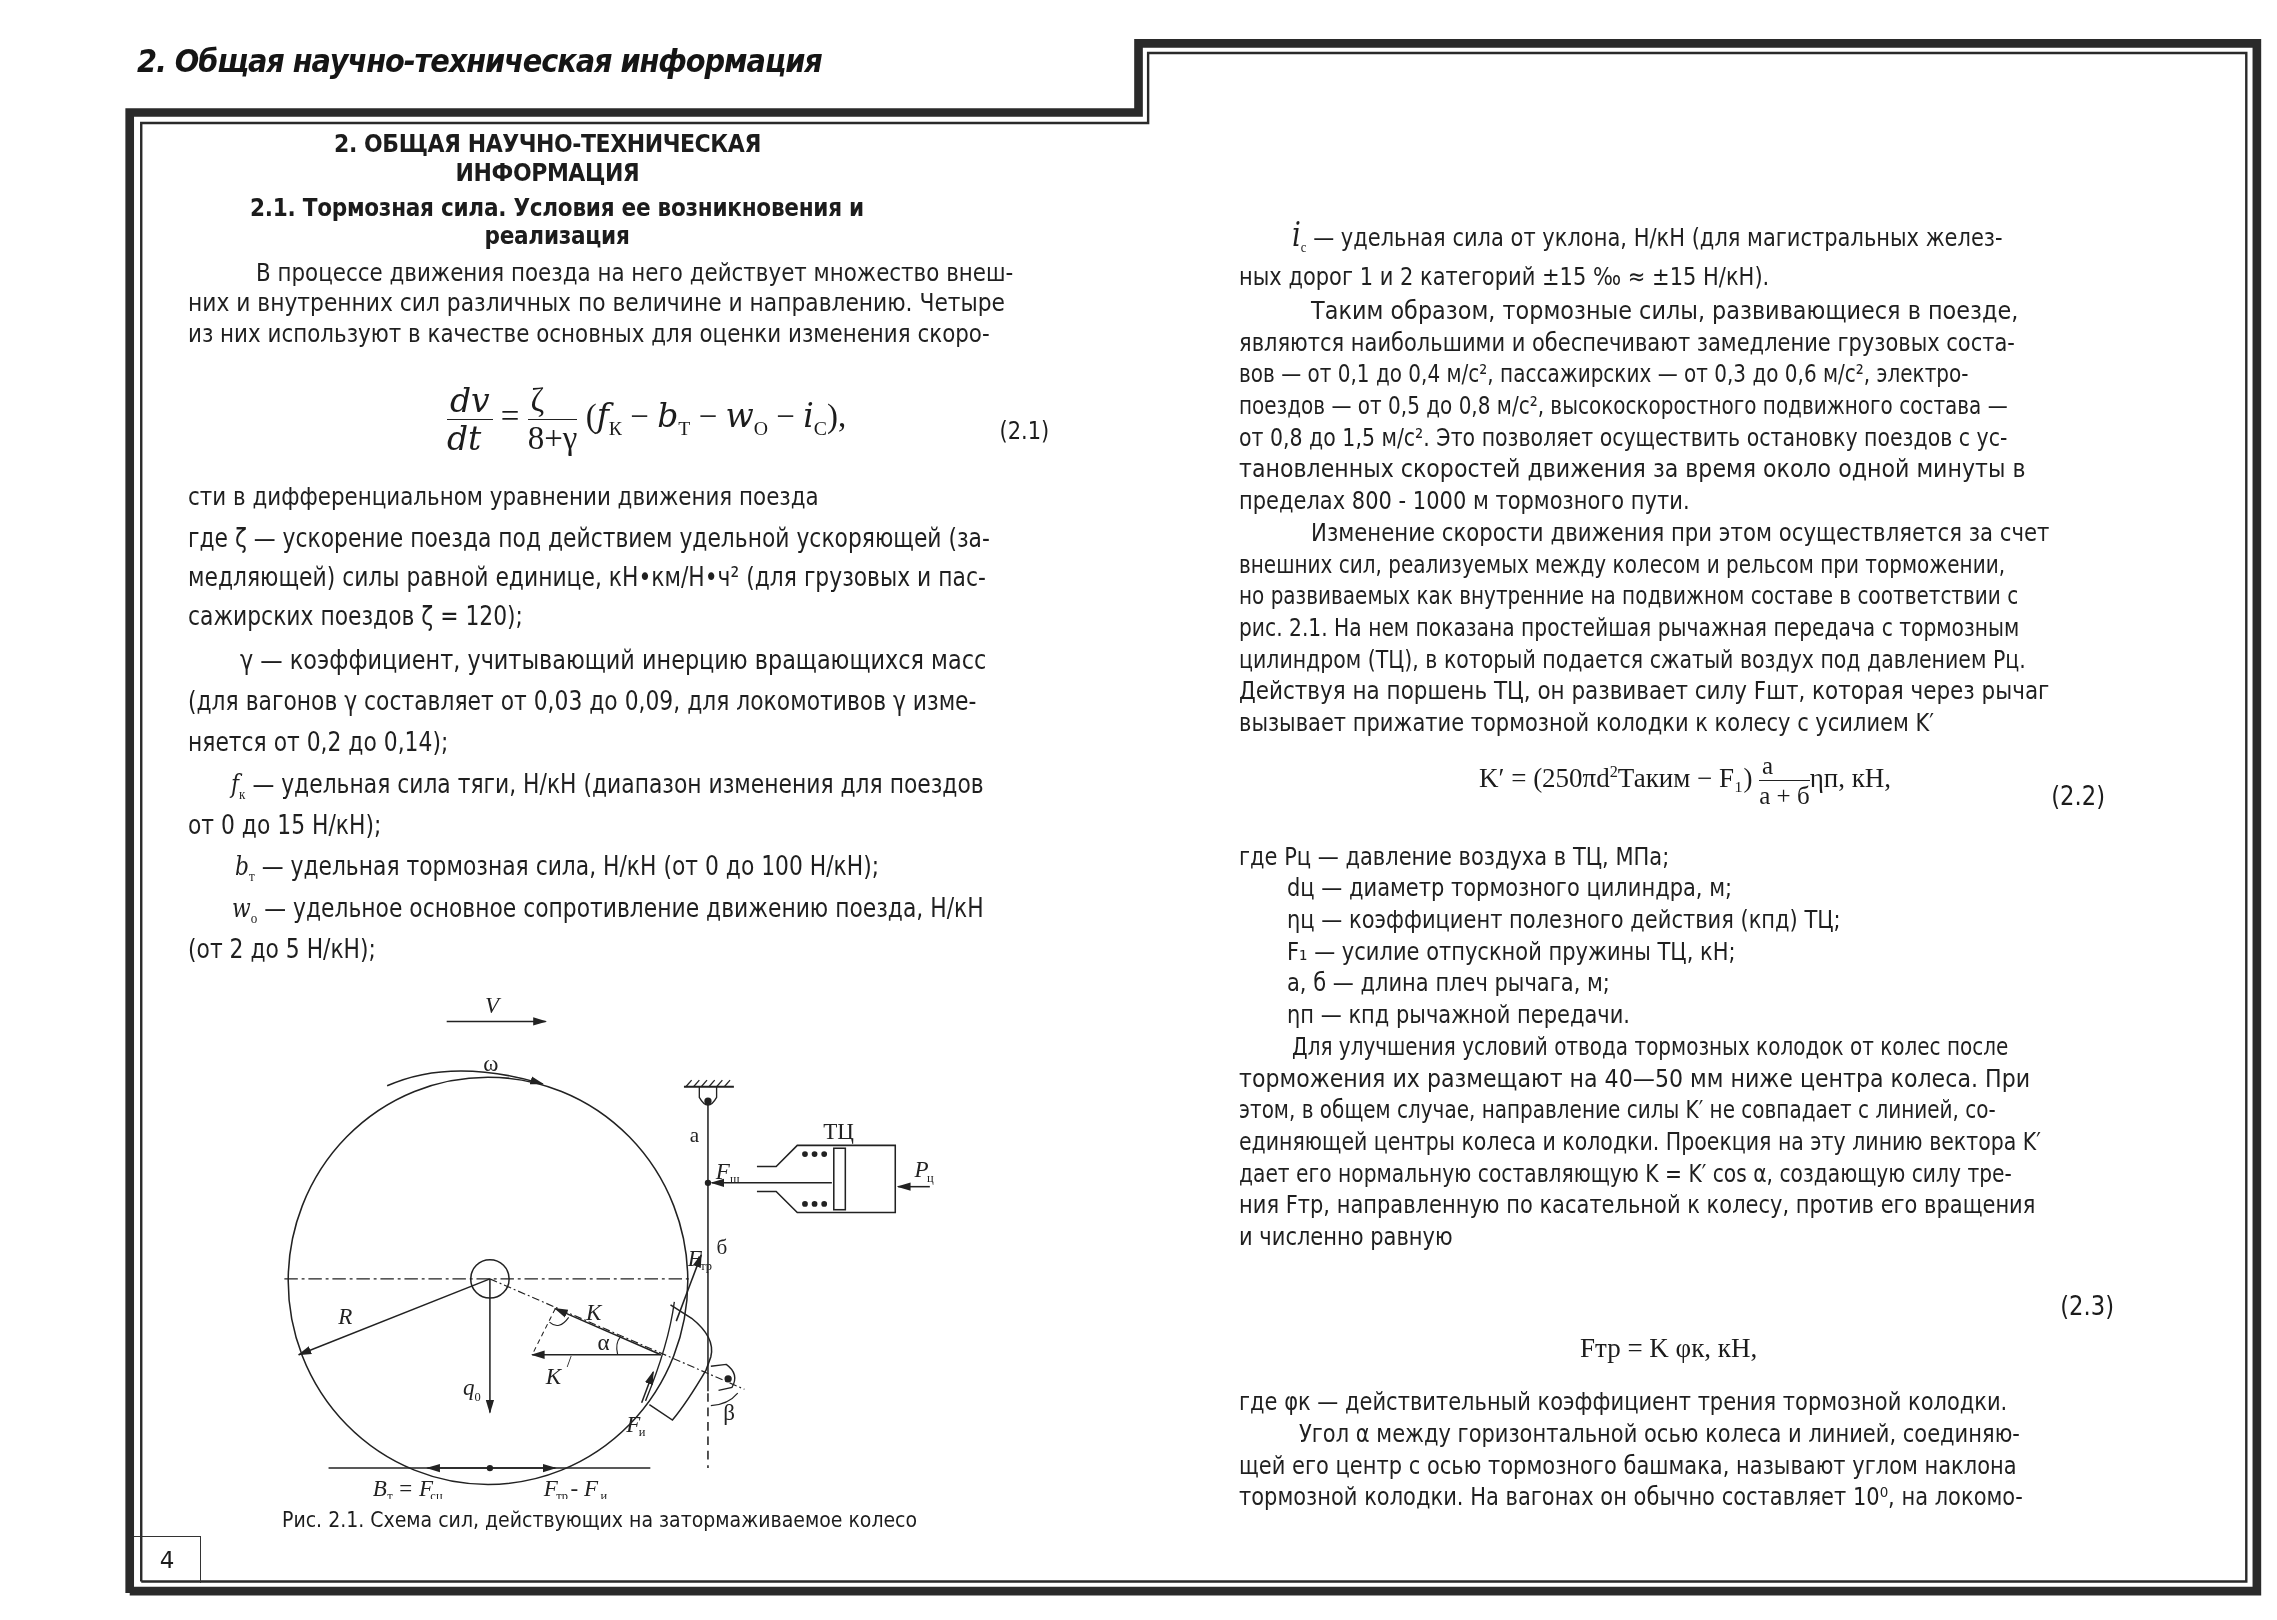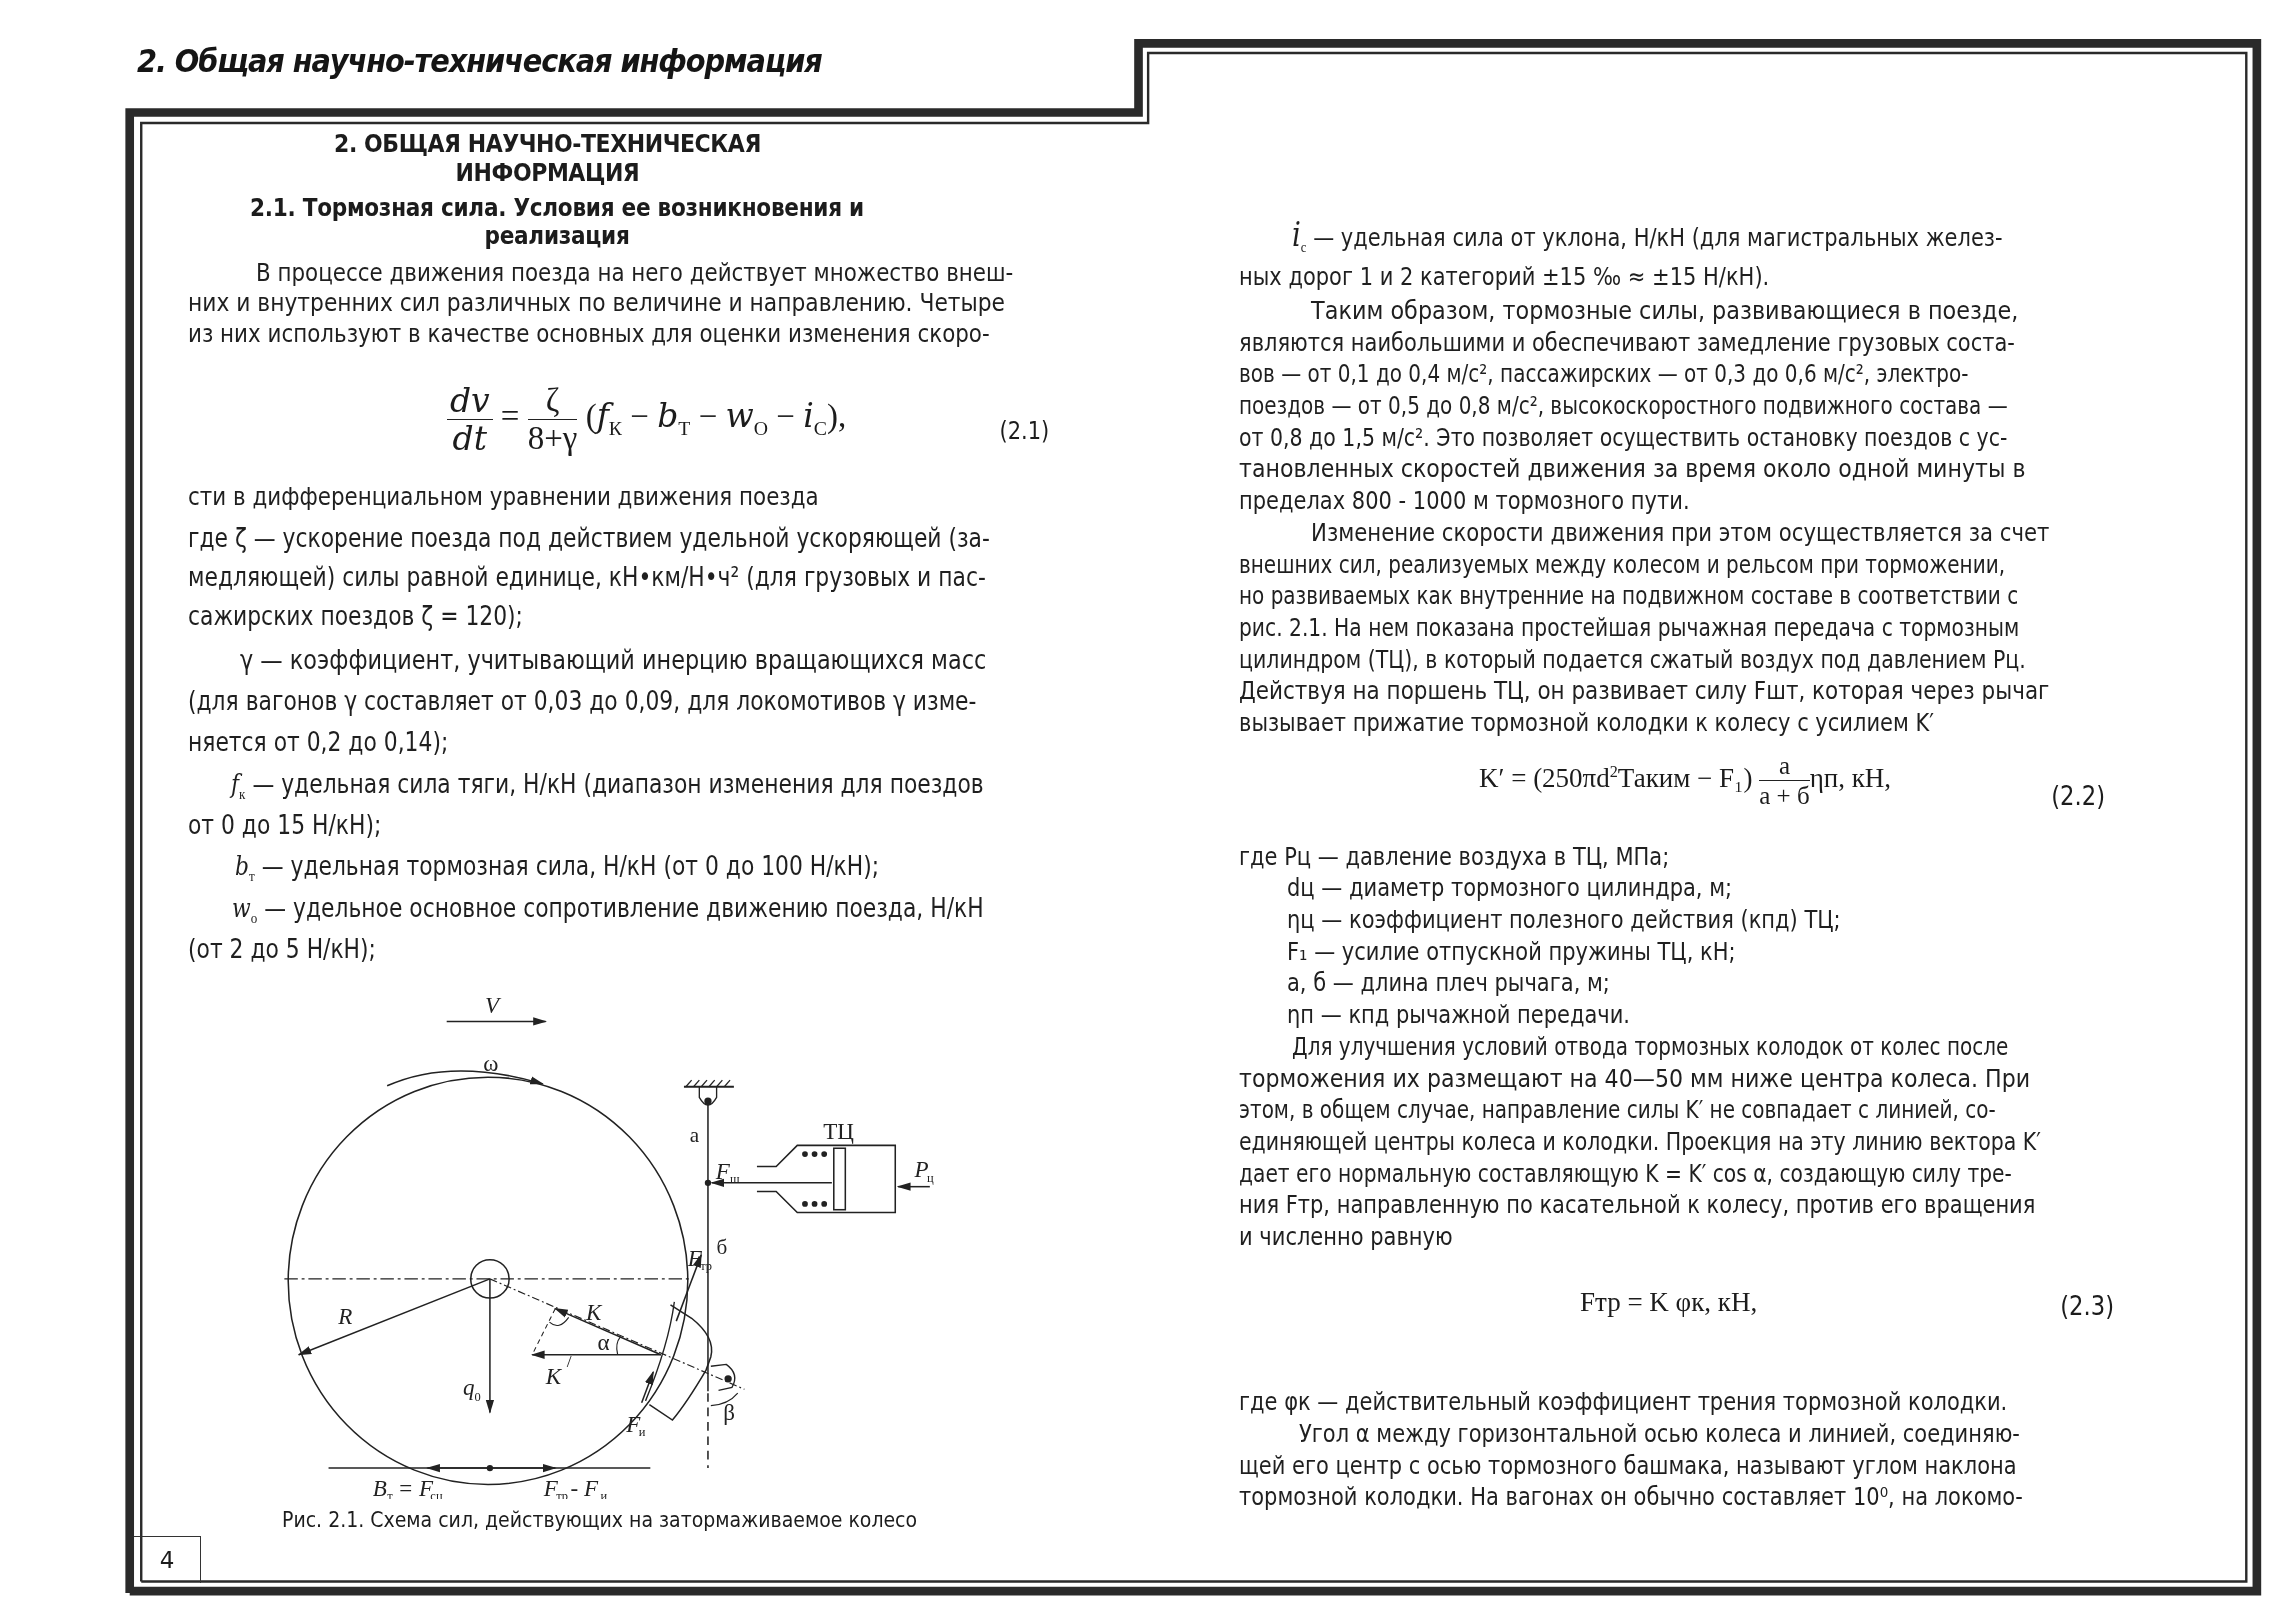--- a/index.html
+++ b/index.html
@@ -8,21 +8,21 @@
   .frame{position:absolute;left:0;top:0;}
   .running-head{position:absolute;left:137px;top:42px;font-family:"DejaVu Sans",sans-serif;font-style:italic;font-weight:bold;font-size:32px;letter-spacing:-1.2px;transform:scaleX(0.9);transform-origin:left top;color:#151515;}
   .chapter{position:absolute;left:183px;width:538px;top:129px;text-align:center;font-family:"DejaVu Sans",sans-serif;font-weight:bold;font-size:25px;letter-spacing:-0.5px;transform:scaleX(0.88);transform-origin:center top;left:183px;width:730px;margin-left:0px;}
   .section{position:absolute;left:144px;width:865px;top:192px;text-align:center;font-family:"DejaVu Sans",sans-serif;font-weight:bold;font-size:24px;letter-spacing:-0.3px;transform:scaleX(0.9);transform-origin:center top;}
   .txt{position:absolute;font-size:25.5px;line-height:32px;white-space:nowrap;font-family:"DejaVu Sans",sans-serif;transform:scaleX(0.84);transform-origin:left top;color:#1f1f1f;}
   .txtR{position:absolute;font-size:25px;line-height:32px;white-space:nowrap;font-family:"DejaVu Sans",sans-serif;transform:scaleX(0.84);transform-origin:left top;color:#1f1f1f;}
   .math{font-family:"DejaVu Serif",serif;font-style:italic;}
   .mathR{font-family:"Liberation Serif",serif;}
   .eqnum{position:absolute;font-family:"DejaVu Sans",sans-serif;font-size:25px;transform:scaleX(0.84);transform-origin:right top;}
   .formula{position:absolute;font-family:"Liberation Serif",serif;font-size:33px;white-space:nowrap;}
-  .frac{display:inline-block;vertical-align:middle;text-align:center;}
+  .frac{display:inline-block;vertical-align:middle;}
   .frac .num{display:block;border-bottom:1.4px solid #222;padding:0 2.9px;line-height:37px;}
   .frac .den{display:block;line-height:37px;}
   sub{font-size:0.6em;}
   sup{font-size:0.6em;}
   .caption{position:absolute;left:282px;top:1507px;font-family:"DejaVu Sans",sans-serif;font-size:22px;white-space:nowrap;transform:scaleX(0.86);transform-origin:left top;}
   .pagenum{position:absolute;left:134px;top:1536px;width:67px;height:47px;border:1.9px solid #333;border-left:none;border-bottom:none;box-sizing:border-box;display:flex;align-items:center;justify-content:center;font-family:"DejaVu Sans",sans-serif;font-size:23px;}
   svg text{font-family:"Liberation Serif",serif;}
 </style>
 </head>
 <body>
@@ -244,21 +244,21 @@
   <div class="txtR" style="left:1287px;top:999px;">ηп — кпд рычажной передачи.</div>
 
   <div class="txtR" style="left:1292px;top:1031px;transform:scaleX(0.80);">Для улучшения условий отвода тормозных колодок от колес после</div>
   <div class="txtR" style="left:1239px;top:1063px;transform:scaleX(0.885);">торможения их размещают на 40—50 мм ниже центра колеса. При</div>
   <div class="txtR" style="left:1239px;top:1094px;transform:scaleX(0.80);">этом, в общем случае, направление силы K′ не совпадает с линией, со-</div>
   <div class="txtR" style="left:1239px;top:1126px;transform:scaleX(0.82);">единяющей центры колеса и колодки. Проекция на эту линию вектора K′</div>
   <div class="txtR" style="left:1239px;top:1158px;transform:scaleX(0.81);">дает его нормальную составляющую K = K′ cos α, создающую силу тре-</div>
   <div class="txtR" style="left:1239px;top:1189px;transform:scaleX(0.84);">ния Fтр, направленную по касательной к колесу, против его вращения</div>
   <div class="txtR" style="left:1239px;top:1221px;">и численно равную</div>
 
-  <div class="formula" style="left:1580px;top:1287px;font-size:27px;">Fтр = K φк,  кН,</div>
+  <div class="formula" style="left:1580px;top:1333px;font-size:27px;">Fтр = K φк,  кН,</div>
   <div class="eqnum" style="left:2050px;top:1290px;font-size:27px;">(2.3)</div>
 
   <div class="txtR" style="left:1239px;top:1386px;">где φк — действительный коэффициент трения тормозной колодки.</div>
   <div class="txtR" style="left:1299px;top:1418px;">Угол α между горизонтальной осью колеса и линией, соединяю-</div>
   <div class="txtR" style="left:1239px;top:1450px;">щей его центр с осью тормозного башмака, называют углом наклона</div>
   <div class="txtR" style="left:1239px;top:1481px;">тормозной колодки. На вагонах он обычно составляет 10⁰, на локомо-</div>
 </div>
 
 
 </body></html>

